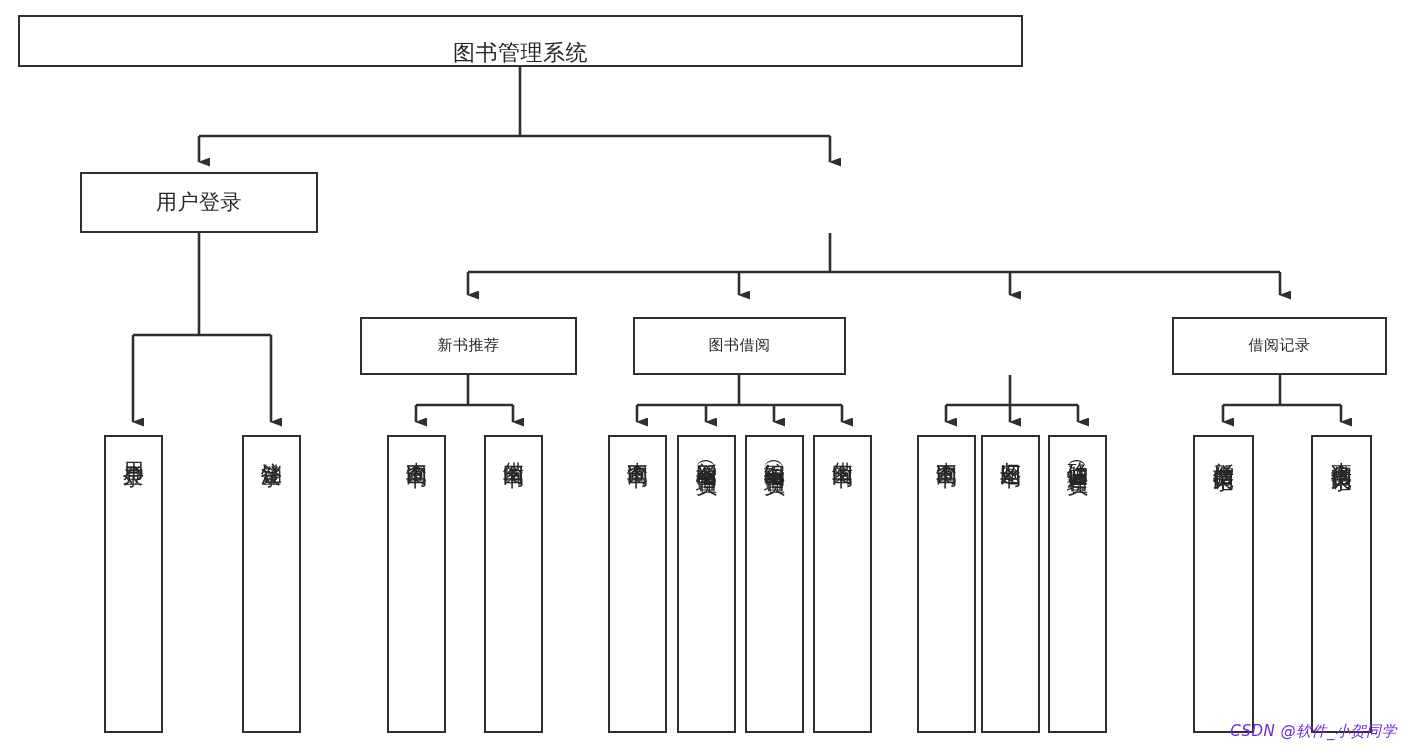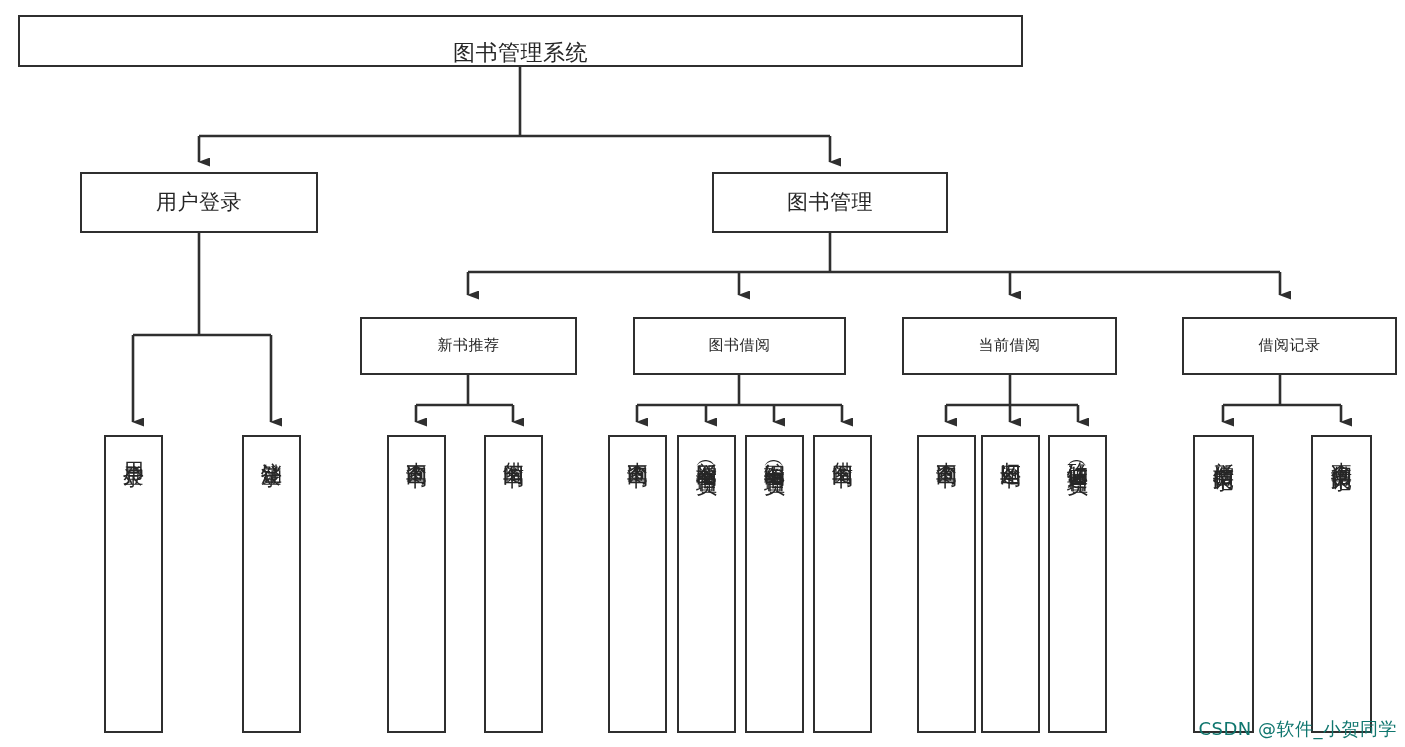--- a/index.html
+++ b/index.html
@@ -57,24 +57,25 @@
     line-height: 1.34;
     letter-spacing: 2px;
     white-space: normal;
     max-height: 285px;
     text-align: start;
   }
   .watermark {
     position: absolute;
     right: 8px;
     bottom: 6px;
-    font-size: 18px;
-    color: #0f766e;
+    font-size: 15px;
+    color: #6d28d9;
     letter-spacing: 0.5px;
     white-space: nowrap;
+    font-style: italic;
   }
 </style>
 </head>
 <body>
 
 <div id="canvas">
 
   <svg class="connectors" viewBox="0 0 1405 747" xmlns="http://www.w3.org/2000/svg">
     <defs>
       <marker id="arr" markerWidth="10" markerHeight="12" refX="4.5" refY="11" orient="auto" markerUnits="userSpaceOnUse">
@@ -126,34 +127,28 @@
     </g>
   </svg>
 
   <div class="node root" style="left:18px; top:15px; width:1005px; height:52px;align-items:flex-end;">
     <span class="node-label">图书管理系统</span>
   </div>
 
   <div class="node level2" style="left:80px; top:172px; width:238px; height:61px;">
     <span class="node-label">用户登录</span>
   </div>
-  <div class="node level2" style="left:712px; top:172px; width:236px; height:61px;">
-    <span class="node-label">图书管理</span>
-  </div>
 
   <div class="node level3" style="left:360px; top:317px; width:217px; height:58px;">
     <span class="node-label">新书推荐</span>
   </div>
   <div class="node level3" style="left:633px; top:317px; width:213px; height:58px;">
     <span class="node-label">图书借阅</span>
   </div>
-  <div class="node level3" style="left:902px; top:317px; width:215px; height:58px;">
-    <span class="node-label">当前借阅</span>
-  </div>
-  <div class="node level3" style="left:1172px; top:317px; width:215px; height:58px;margin-left:10px;">
+  <div class="node level3" style="left:1172px; top:317px; width:215px; height:58px;">
     <span class="node-label">借阅记录</span>
   </div>
 
   <div class="node leaf" style="left:104px; top:435px; width:59px; height:298px;">
     <span class="node-label">用户登录</span>
   </div>
   <div class="node leaf" style="left:242px; top:435px; width:59px; height:298px;">
     <span class="node-label">注销登录</span>
   </div>
 

